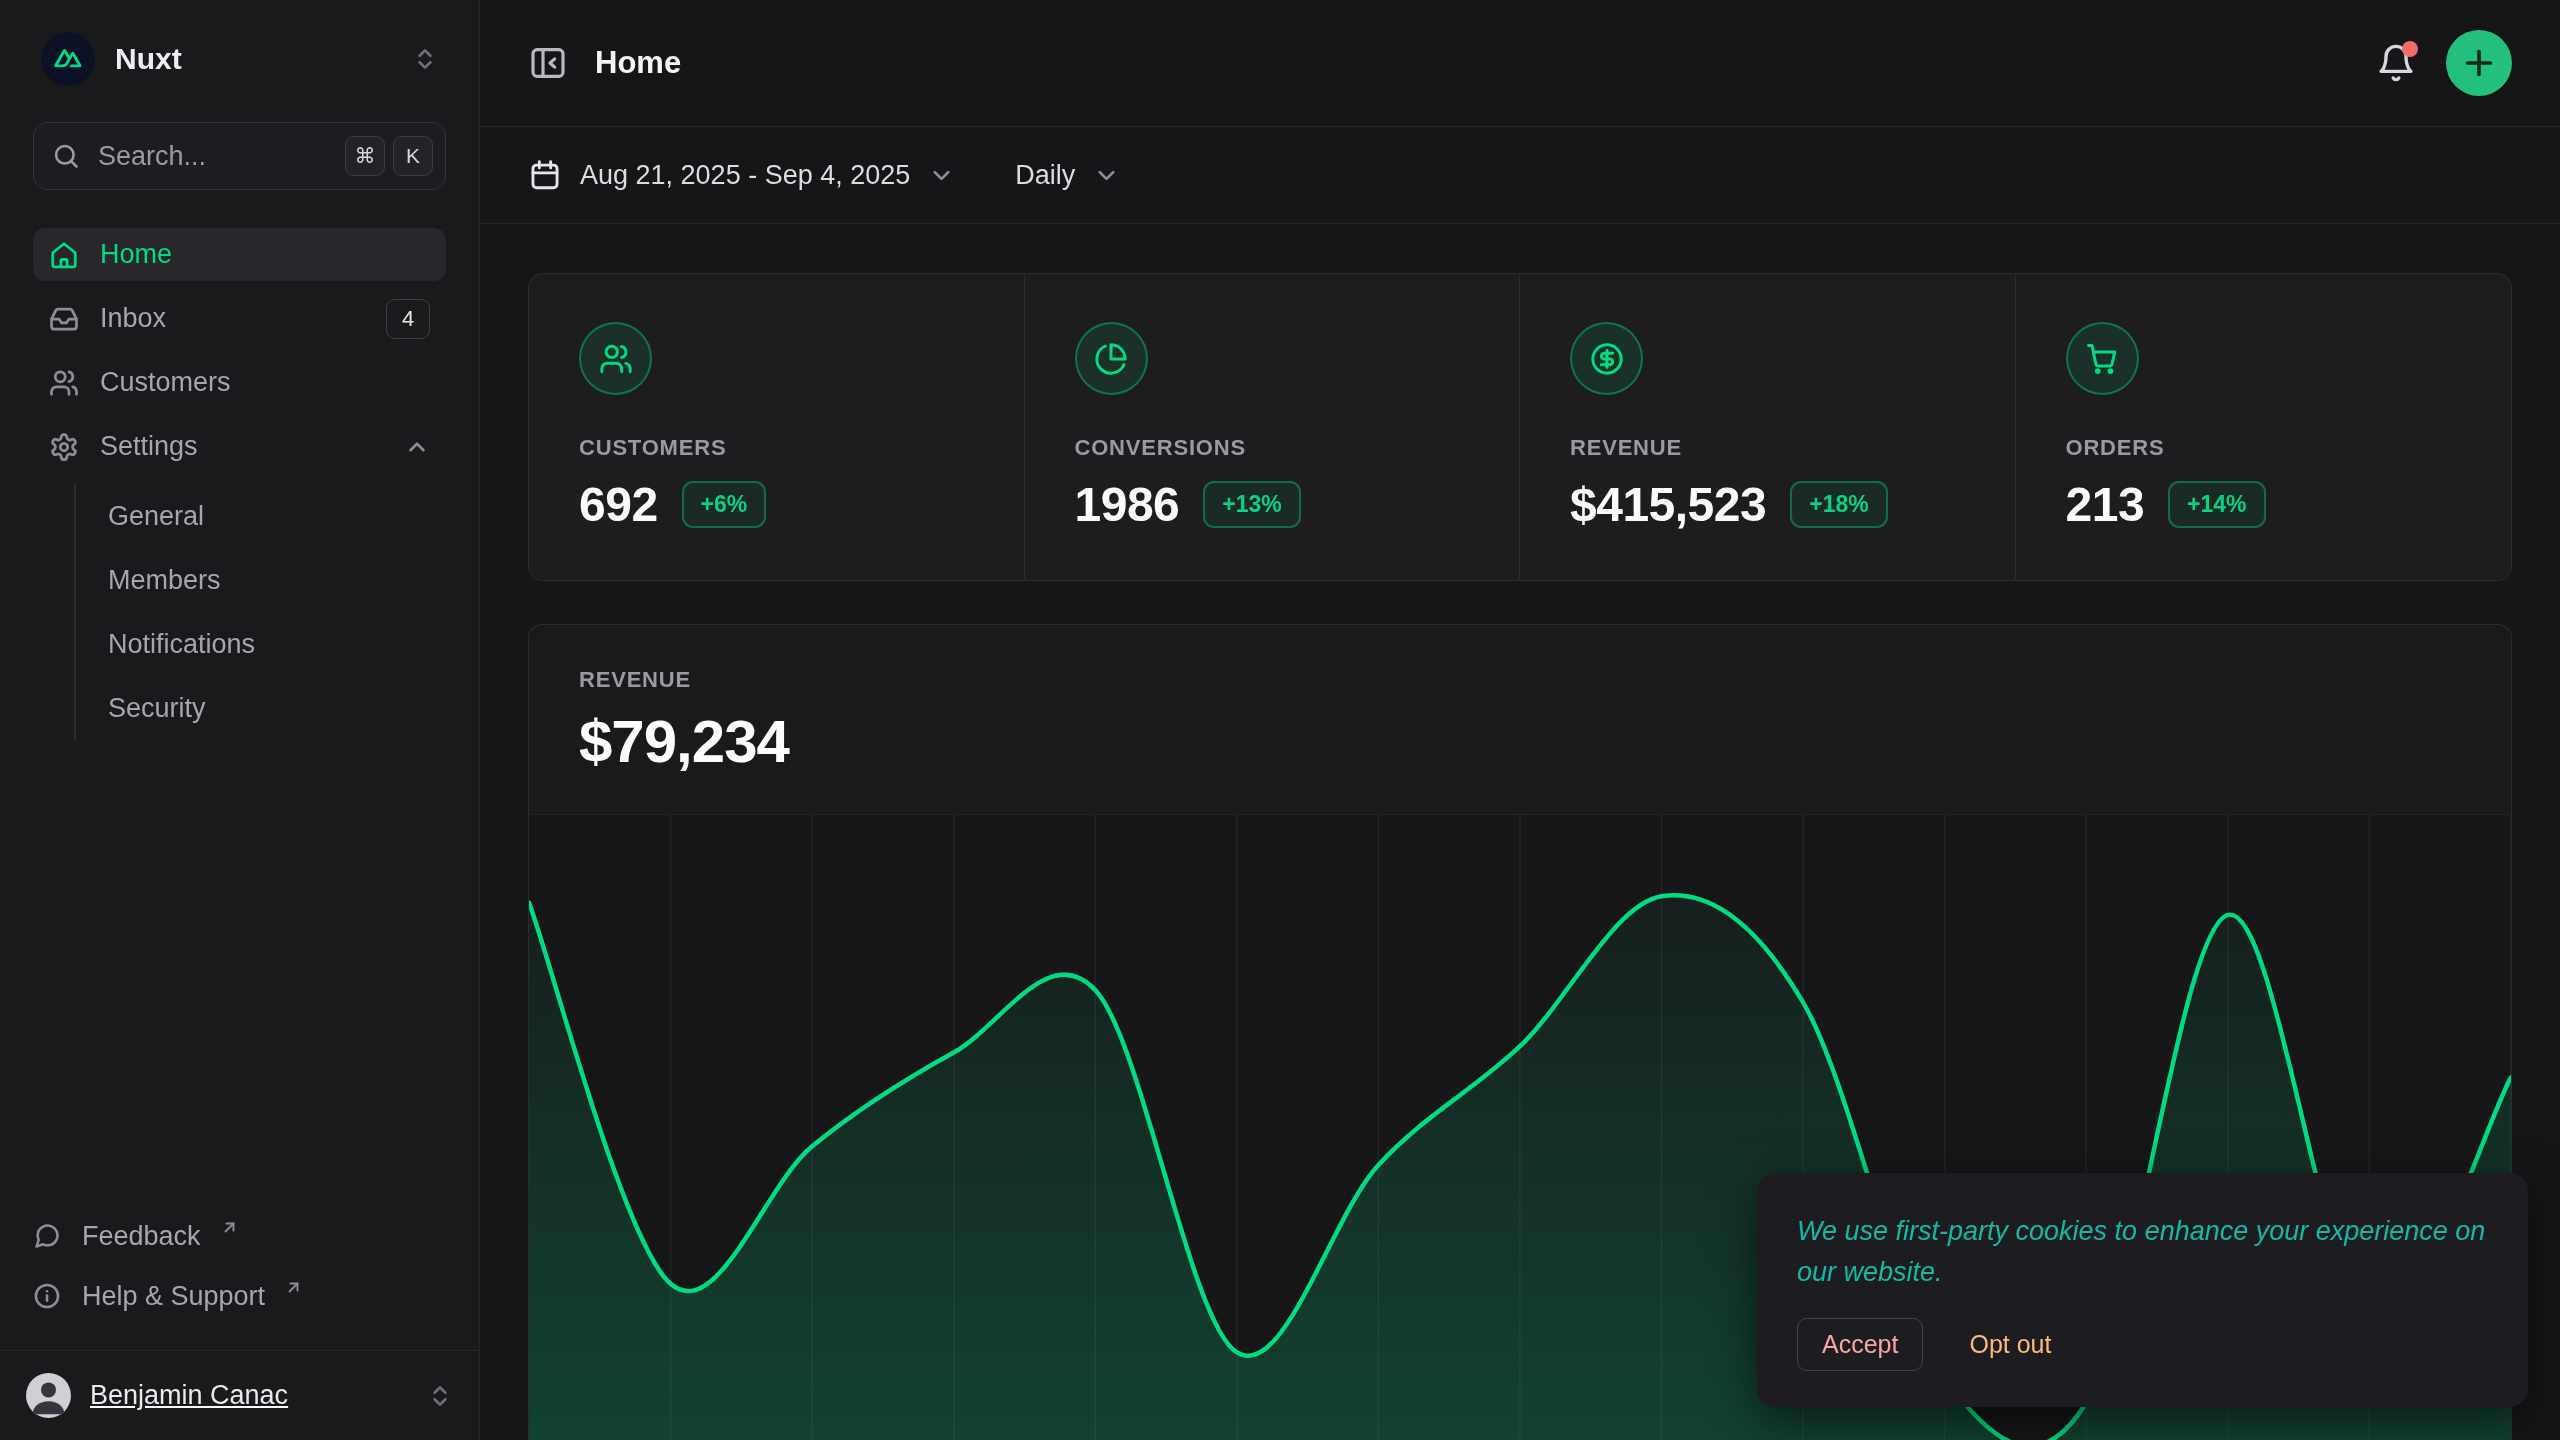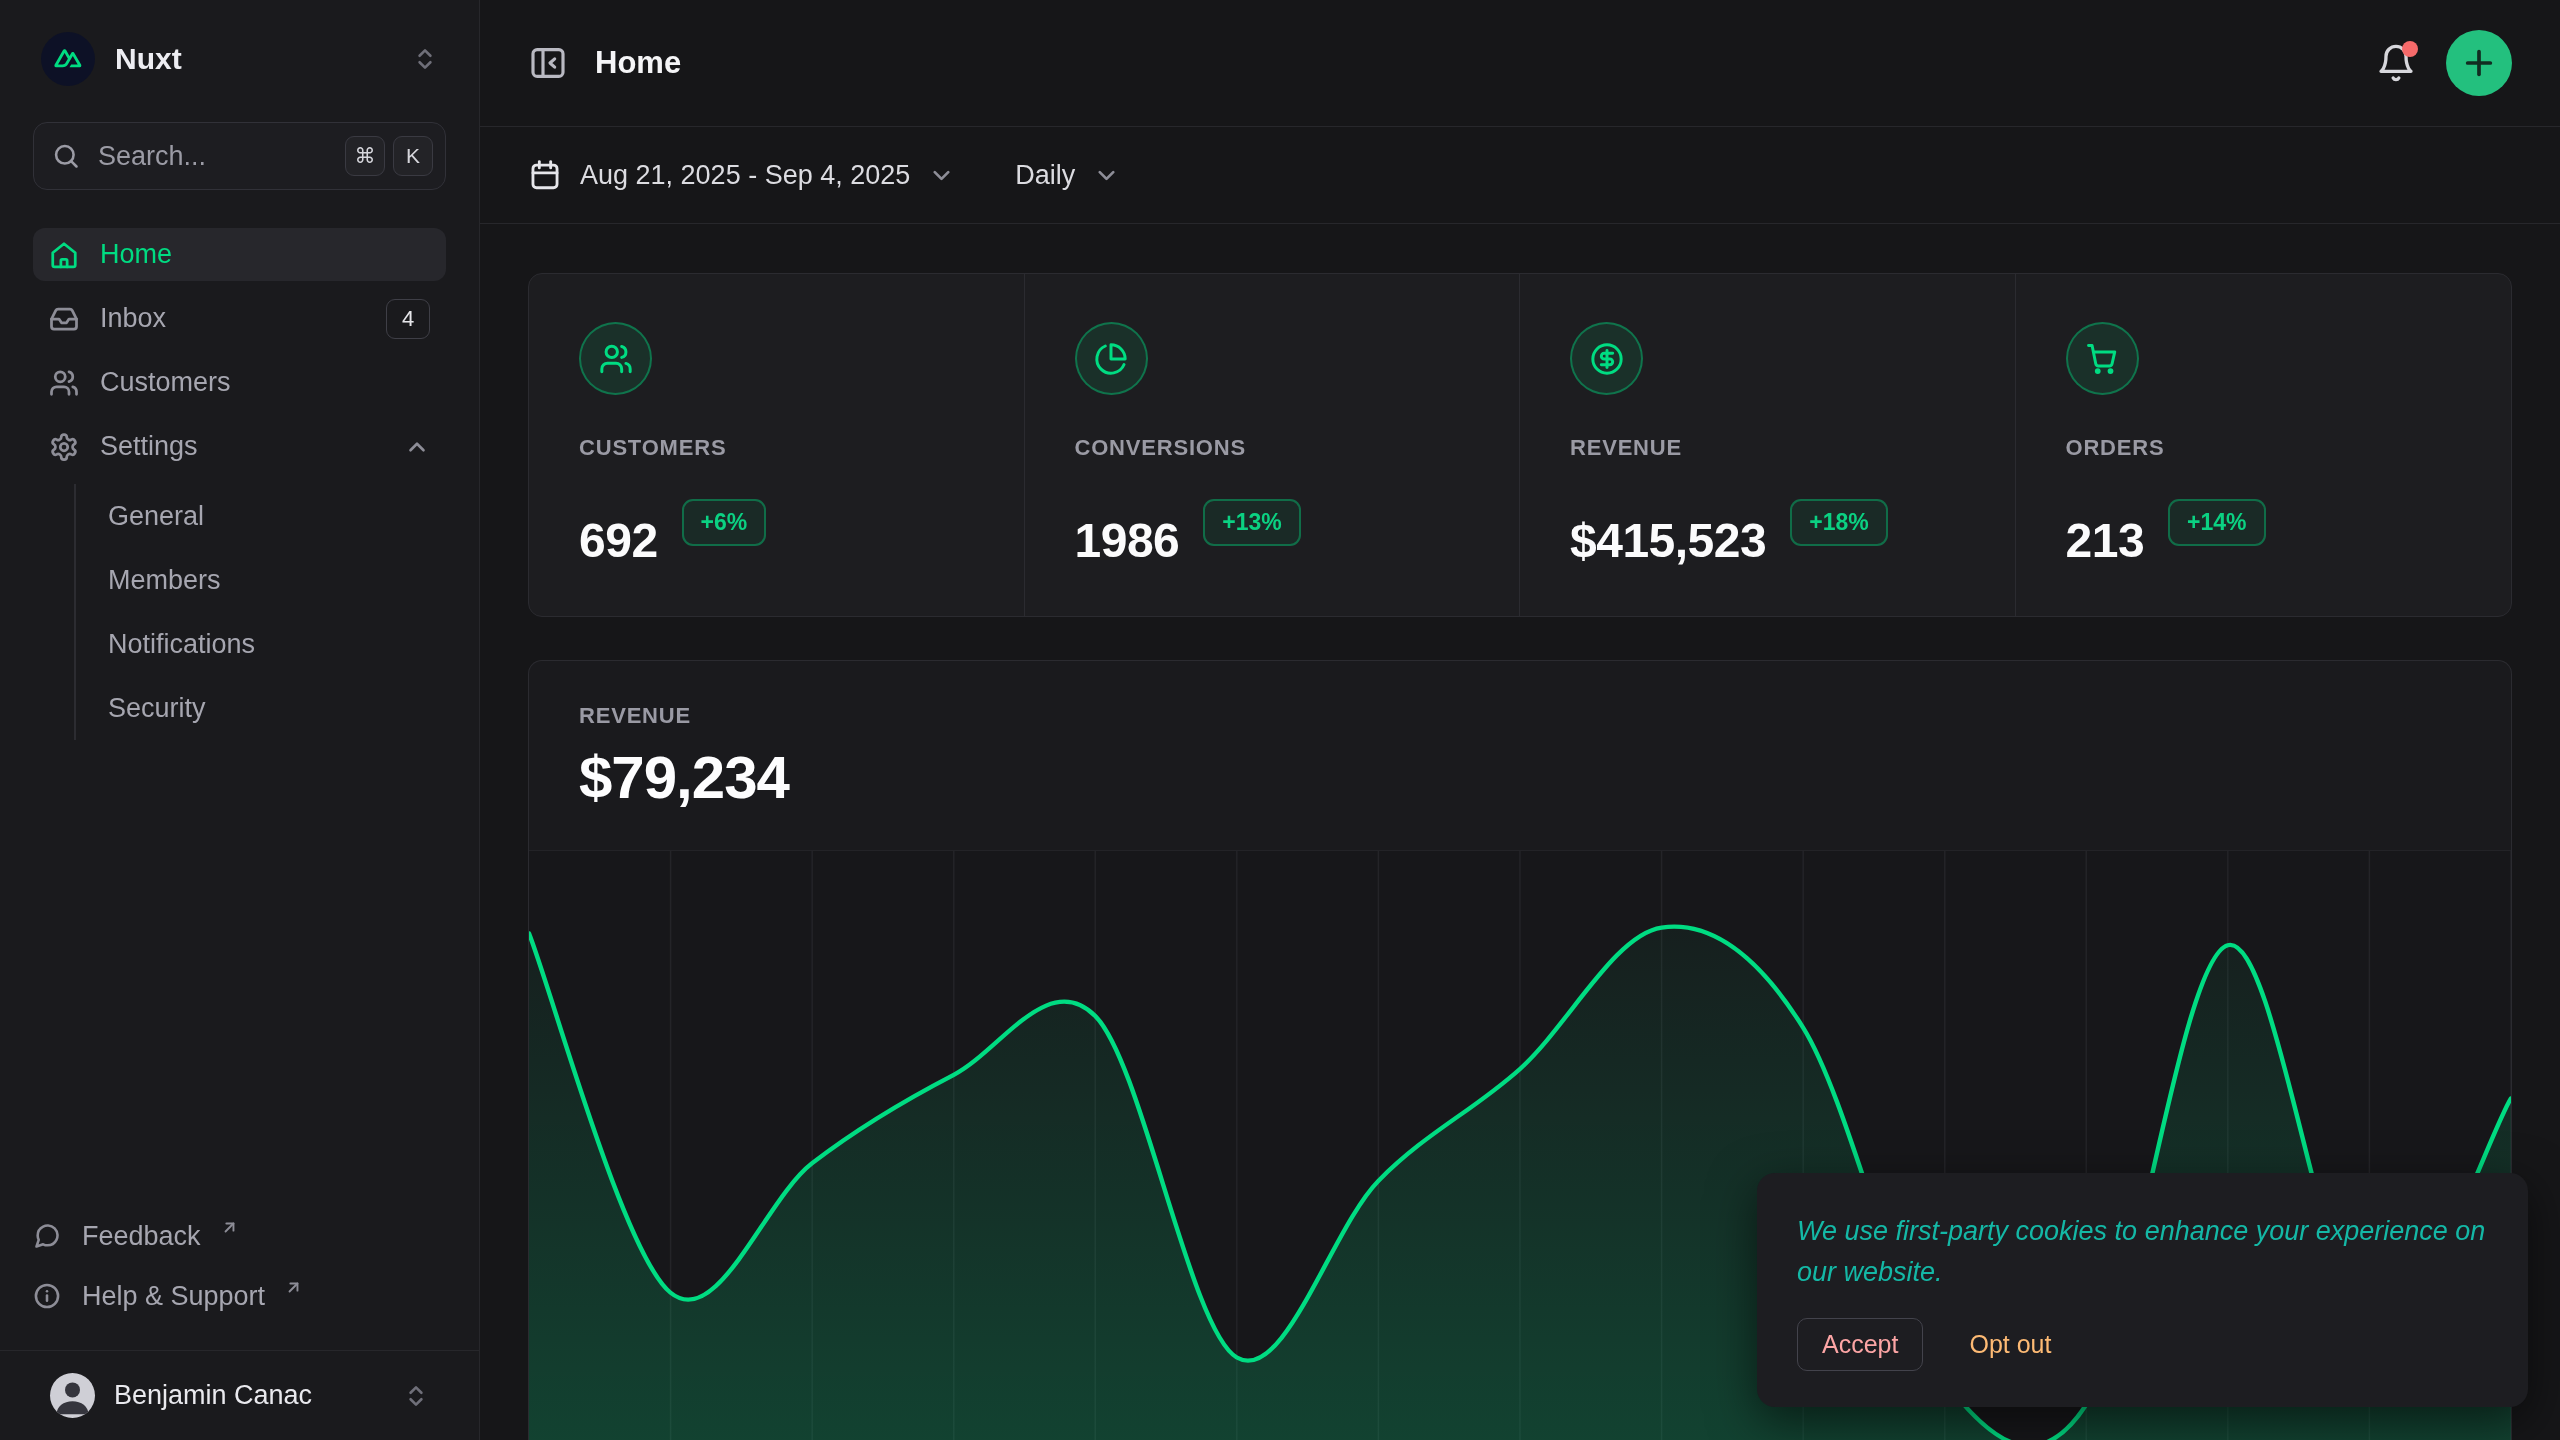--- a/index.html
+++ b/index.html
@@ -31,21 +31,21 @@
   .nav-badge { margin-left:auto; min-width:44px; height:40px; padding:0 10px; border:1px solid #3f3f47; border-radius:9px; display:flex; align-items:center; justify-content:center; font-size:22px; color:#e6e6ea; }
   .nav-chev { margin-left:auto; color:#8d8d97; }
   .subnav { margin-left:41px; border-left:2px solid #2c2c31; display:flex; flex-direction:column; }
   .subnav a { height:64px; display:flex; align-items:center; padding-left:32px; font-size:27px; color:#a6a6b0; text-decoration:none; cursor:pointer; }
 
   .side-bottom { padding:0 33px 24px; }
   .flink { display:flex; align-items:center; gap:21px; height:60px; font-size:27px; color:#a6a6b0; cursor:pointer; text-decoration:none;text-align:center; }
   .flink svg { color:#8d8d97; }
   .ext { position:relative; top:-9px; left:-2px; color:#8d8d97; }
 
-  .side-user { border-top:1px solid #27272b; padding:22px 50px; display:flex; align-items:center; gap:19px; cursor:pointer; }
+  .side-user { border-top:1px solid #27272b; padding:22px 26px; display:flex; align-items:center; gap:19px; cursor:pointer;text-decoration:underline; }
   .avatar { width:45px; height:45px; border-radius:50%; background:#cfcfd6; overflow:hidden; display:flex; align-items:flex-end; justify-content:center; }
   .uname { flex:1; font-size:27px; font-weight:500; color:#e9e9ee; }
 
   
   main { flex:1; min-width:0; display:flex; flex-direction:column; position:relative; background:#161618; }
   header { height:127px; min-height:127px; border-bottom:1px solid #27272b; display:flex; align-items:center; gap:27px; padding:0 48px; }
   .icon-btn { background:none; border:none; color:#b9b9c2; cursor:pointer; display:flex; align-items:center; justify-content:center; }
   .page-title { font-size:31px; font-weight:700; color:#f5f5f7; }
   .hdr-right { margin-left:auto; display:flex; align-items:center; gap:30px; }
   .bell-wrap { position:relative; }
@@ -58,21 +58,21 @@
   .tool-btn .cd { color:#8d8d97; }
 
   .content { flex:1; padding:49px 48px 0; display:flex; flex-direction:column; gap:43px; overflow:hidden; }
 
   .stats-row { display:grid; grid-template-columns:repeat(4,1fr); background:#1d1d20; border:1px solid #2b2b30; border-radius:14px; min-height:304px; }
   .stat-card { padding:48px 50px; border-right:1px solid #2b2b30; cursor:pointer; }
   .stat-card:last-child { border-right:none; }
   .stat-icon { width:73px; height:73px; border-radius:50%; border:2px solid rgba(0,220,130,.4); background:rgba(0,220,130,.10); display:flex; align-items:center; justify-content:center; color:#00dc82; }
   .stat-label { margin-top:40px; font-size:22px; font-weight:600; letter-spacing:.8px; color:#9a9aa4; }
   .stat-value-row { margin-top:16px; display:flex; align-items:center; gap:24px; }
-  .stat-value { font-size:48px; font-weight:700; color:#fbfbfc; letter-spacing:-.5px;margin-top:36px; }
+  .stat-value { font-size:48px; font-weight:700; color:#fbfbfc; letter-spacing:-.5px; }
   .stat-delta { border:2px solid rgba(0,220,130,.38); background:rgba(0,220,130,.07); color:#0bd182; border-radius:11px; padding:8px 17px; font-size:23px; font-weight:600; }
 
   .revenue-card { flex:1; border:1px solid #2b2b30; border-bottom:none; border-radius:14px 14px 0 0; background:#1a1a1d; display:flex; flex-direction:column; overflow:hidden; }
   .rev-head { padding:42px 50px 0; }
   .rev-label { font-size:22px; font-weight:600; letter-spacing:.8px; color:#9a9aa4; }
   .rev-value { margin-top:14px; font-size:60px; font-weight:700; color:#fdfdfe; letter-spacing:-1px; }
   .chart-wrap { margin-top:38px; flex:1; background:#17171a; border-top:1px solid #232327; position:relative; }
   .chart-wrap svg { position:absolute; inset:0; width:100%; height:100%; }
 
   .cookie-banner { position:absolute; right:32px; bottom:33px; width:771px; background:#1d1d21; border-radius:18px; box-shadow:0 14px 48px rgba(0,0,0,.55); padding:38px 40px 36px; z-index:5; }

